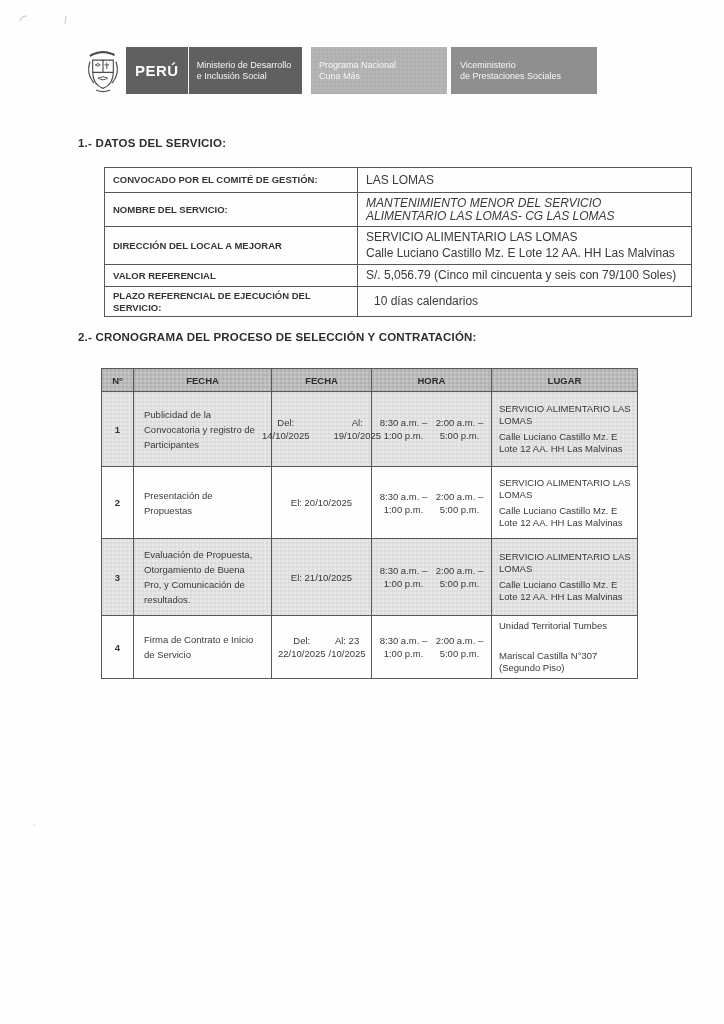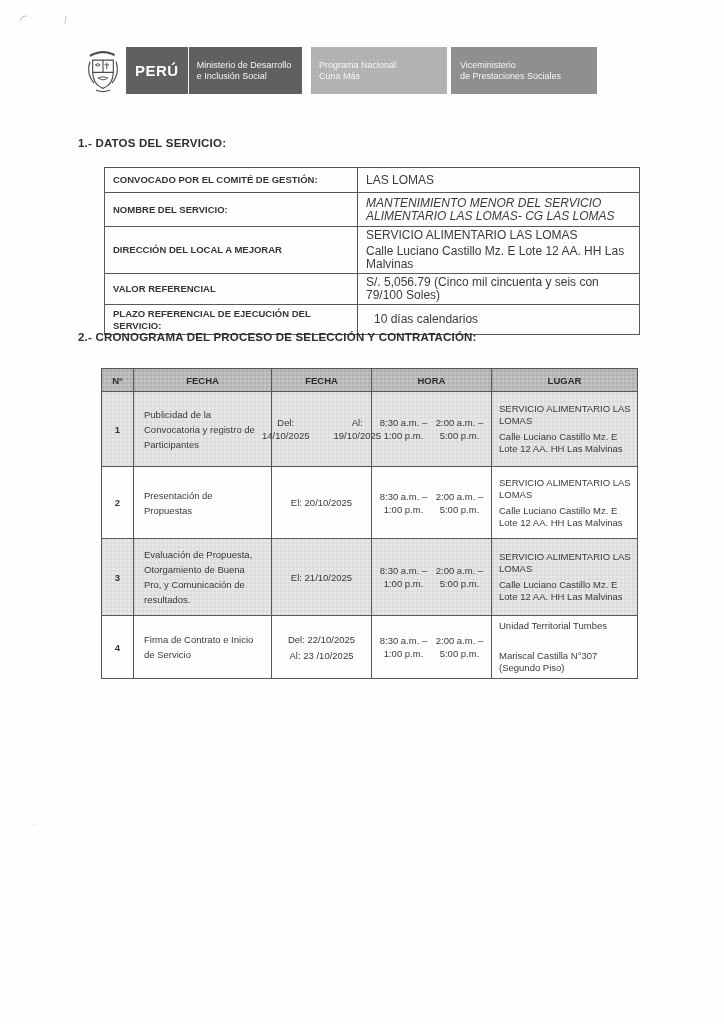--- a/index.html
+++ b/index.html
@@ -28,21 +28,21 @@
     background-image:repeating-linear-gradient(0deg, rgba(130,130,130,.10) 0 1px, transparent 1px 4px),
                      repeating-linear-gradient(90deg, rgba(130,130,130,.10) 0 1px, transparent 1px 4px);}
 
   
   .sec-title{position:absolute;font-size:11.5px;font-weight:bold;color:#2e2e30;letter-spacing:.2px;white-space:nowrap;}
   .sec-title.t1{left:78px;top:137px;}
   .sec-title.t2{left:78px;top:331px;}
 
   
   table{border-collapse:collapse;}
-  .t-datos{position:absolute;left:104px;top:167px;width:536px;table-layout:fixed;}
+  .t-datos{position:absolute;left:104px;top:167px;width:588px;table-layout:fixed;}
   .t-datos td{border:1px solid #57585a;padding:2px 8px;vertical-align:middle;}
   .t-datos td.lab{width:236px;font-weight:bold;font-size:9.5px;color:#343436;line-height:12px;}
   .t-datos td.val{font-size:12px;color:#3a3a3c;line-height:13px;}
   .t-datos .italic{font-style:italic;}
   .t-datos .vline{display:block;}
   .r-conv{height:25px;} .r-nom{height:34px;} .r-dir{height:38px;padding-left:12px;} .r-val{height:22px;} .r-pla{height:30px;}
 
   
   .t-crono{position:absolute;left:101px;top:368px;width:536px;table-layout:fixed;}
   .t-crono th,.t-crono td{border:1px solid #57585a;}
@@ -56,21 +56,21 @@
   tr.shaded td{
     background-color:#e8e8e8;
     background-image:repeating-linear-gradient(0deg, rgba(120,120,120,.12) 0 1px, transparent 1px 4px),
                      repeating-linear-gradient(90deg, rgba(120,120,120,.12) 0 1px, transparent 1px 4px);
   }
   .row1{height:75px;} .row2{height:72px;} .row3{height:77px;} .row4{height:53px;}
   td.num{text-align:center;font-weight:bold;color:#333335;}
   td.etapa{line-height:15px;padding-left:10px;padding-right:8px;}
   td.fecha{text-align:center;line-height:13px;}
   .fecha-split{display:flex;flex-direction:row;justify-content:center;gap:24px;}
-  .fecha-pair{display:flex;flex-direction:column;gap:3px;}
+  .fecha-pair{display:flex;gap:3px;}
   td.hora{text-align:center;line-height:13px;}
   .hora-lines{display:flex;flex-direction:row;gap:5px;}
   td.lugar{line-height:12px;padding-left:7px;padding-right:5px;}
   .lugar-top{display:block;margin-bottom:4px;}
   .lugar-sub{display:block;}
 
   .dot{position:absolute;width:3px;height:2px;background:#ececec;border-radius:50%;}
 </style>
 </head>
 <body>

